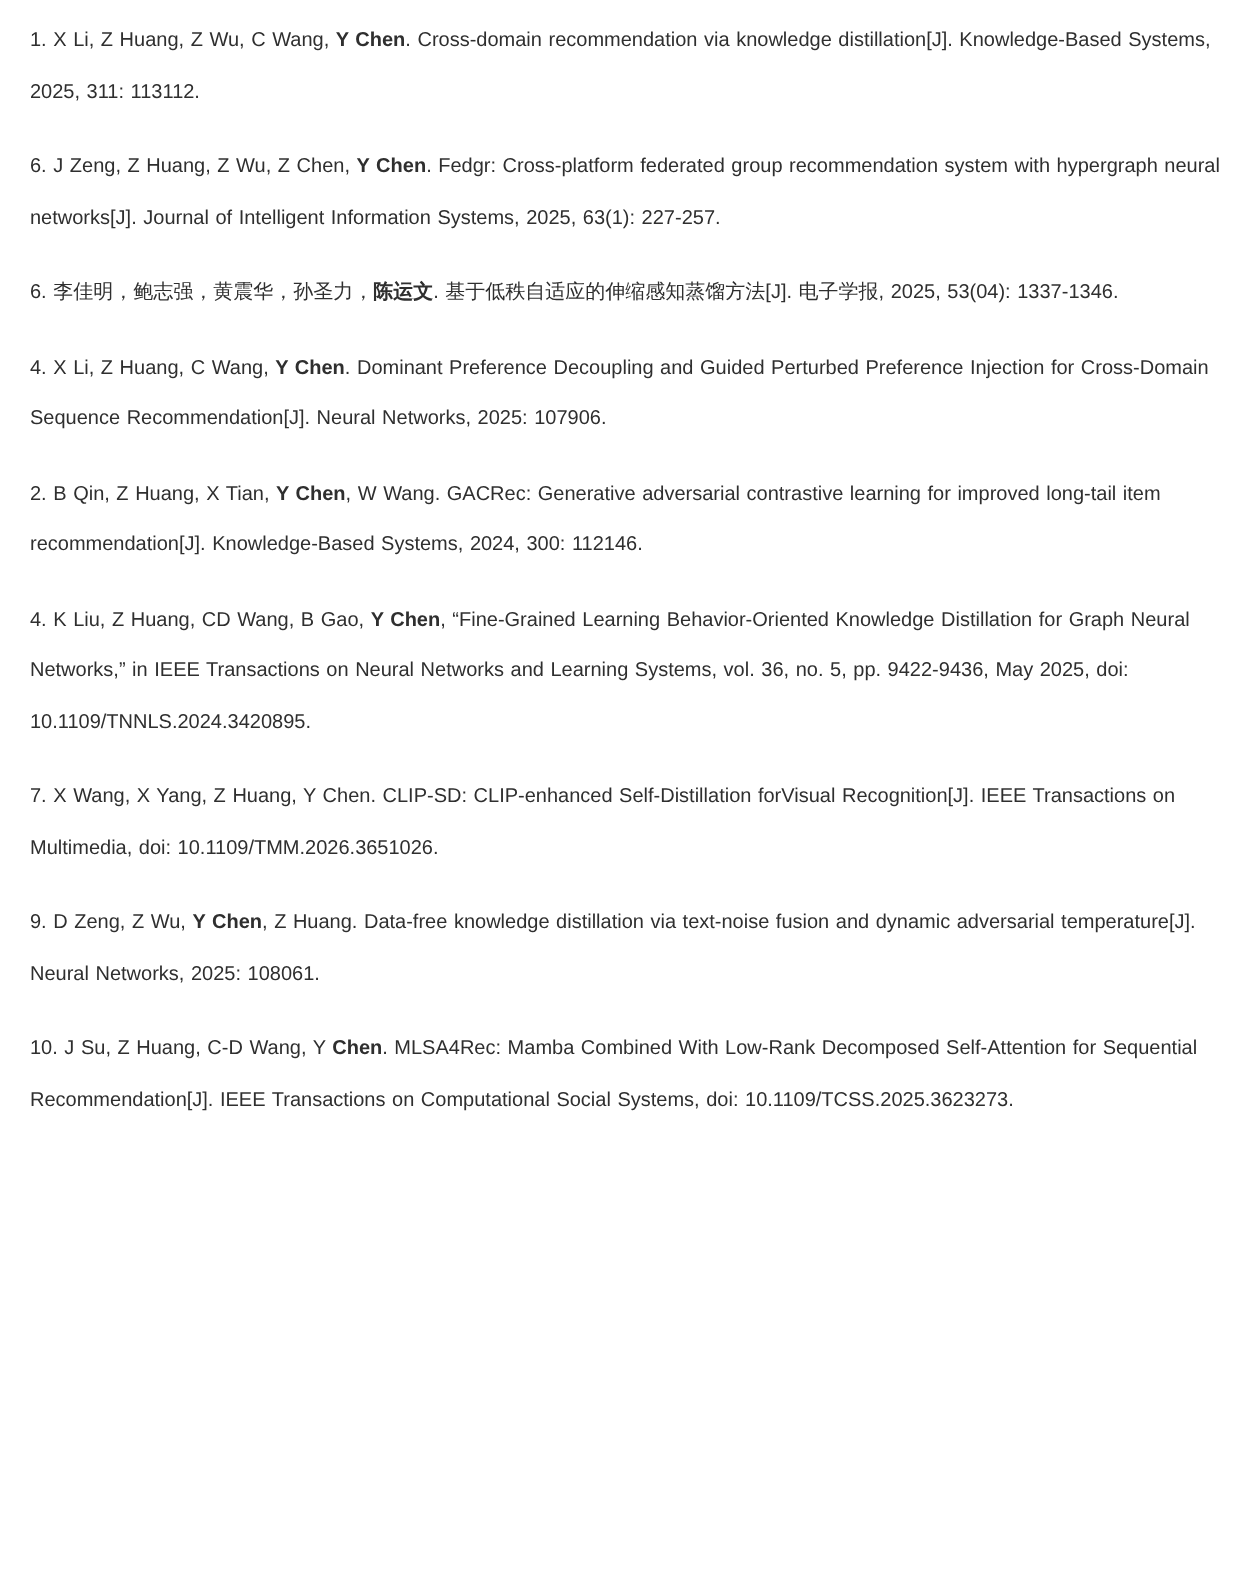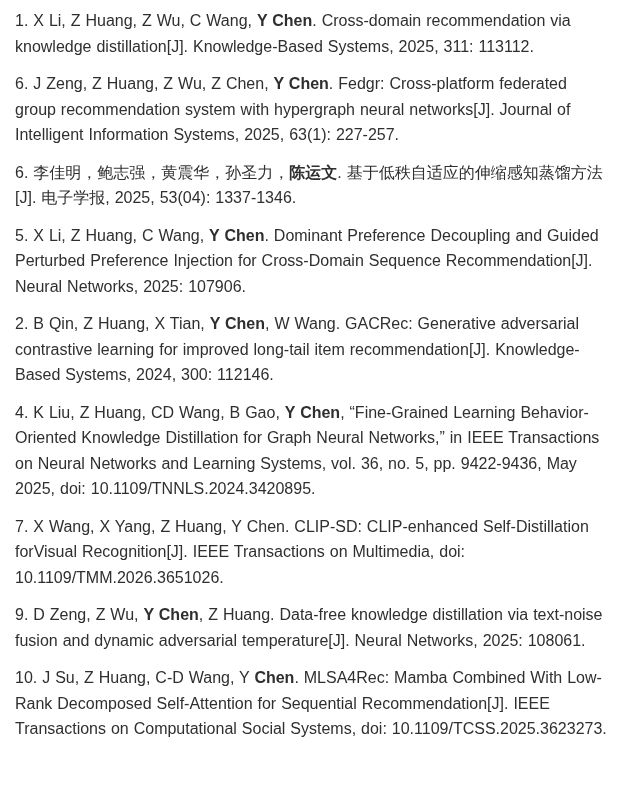--- a/index.html
+++ b/index.html
@@ -11,38 +11,38 @@
     box-sizing: border-box;
     width: 629px;
     min-height: 788px;
     background: #ffffff;
     padding: 8px 17px 10px 15px;
     overflow: hidden;
   }
   .ref {
     margin: 0 0 12px 0;
     font-family: "Liberation Sans", sans-serif;
-    font-size: 16px;
+    font-size: 10px;
     line-height: 25.5px;
     color: #2f2f2f;
     text-align: left;
     word-spacing: 0.5px;
   }
   .ref .bold {
     font-weight: 700;
   }
 </style>
 </head>
 <body>
 
 <div class="page">
   <div id="references-list">
       <p class="ref"><span>1. X Li, Z Huang, Z Wu, C Wang, </span><span class="bold">Y Chen</span><span>. Cross-domain recommendation via knowledge distillation[J]. Knowledge-Based Systems, 2025, 311: 113112.</span></p>
       <p class="ref"><span>6. J Zeng, Z Huang, Z Wu, Z Chen, </span><span class="bold">Y Chen</span><span>. Fedgr: Cross-platform federated group recommendation system with hypergraph neural networks[J]. Journal of Intelligent Information Systems, 2025, 63(1): 227-257.</span></p>
       <p class="ref"><span>6. 李佳明，鲍志强，黄震华，孙圣力，</span><span class="bold">陈运文</span><span>. 基于低秩自适应的伸缩感知蒸馏方法[J]. 电子学报, 2025, 53(04): 1337-1346.</span></p>
-      <p class="ref"><span>5. X Li, Z Huang, C Wang, </span><span class="bold">Y Chen</span><span>. Dominant Preference Decoupling and Guided Perturbed Preference Injection for Cross-Domain Sequence Recommendation[J]. Neural Networks, 2025: 107906.</span></p>
+      <p class="ref"><span>4. X Li, Z Huang, C Wang, </span><span class="bold">Y Chen</span><span>. Dominant Preference Decoupling and Guided Perturbed Preference Injection for Cross-Domain Sequence Recommendation[J]. Neural Networks, 2025: 107906.</span></p>
       <p class="ref"><span>2. B Qin, Z Huang, X Tian, </span><span class="bold">Y Chen</span><span>, W Wang. GACRec: Generative adversarial contrastive learning for improved long-tail item recommendation[J]. Knowledge-Based Systems, 2024, 300: 112146.</span></p>
       <p class="ref"><span>4. K Liu, Z Huang, CD Wang, B Gao, </span><span class="bold">Y Chen</span><span>, “Fine-Grained Learning Behavior-Oriented Knowledge Distillation for Graph Neural Networks,” in IEEE Transactions on Neural Networks and Learning Systems, vol. 36, no. 5, pp. 9422-9436, May 2025, doi: 10.1109/TNNLS.2024.3420895.</span></p>
       <p class="ref"><span>7. X Wang, X Yang, Z Huang, Y Chen. CLIP-SD: CLIP-enhanced Self-Distillation forVisual Recognition[J]. IEEE Transactions on Multimedia, doi: 10.1109/TMM.2026.3651026.</span></p>
       <p class="ref"><span>9. D Zeng, Z Wu, </span><span class="bold">Y Chen</span><span>, Z Huang. Data-free knowledge distillation via text-noise fusion and dynamic adversarial temperature[J]. Neural Networks, 2025: 108061.</span></p>
       <p class="ref"><span>10. J Su, Z Huang, C-D Wang, Y </span><span class="bold">Chen</span><span>. MLSA4Rec: Mamba Combined With Low-Rank Decomposed Self-Attention for Sequential Recommendation[J]. IEEE Transactions on Computational Social Systems, doi: 10.1109/TCSS.2025.3623273.</span></p>
     </div>
 </div>
 
 </body></html>

